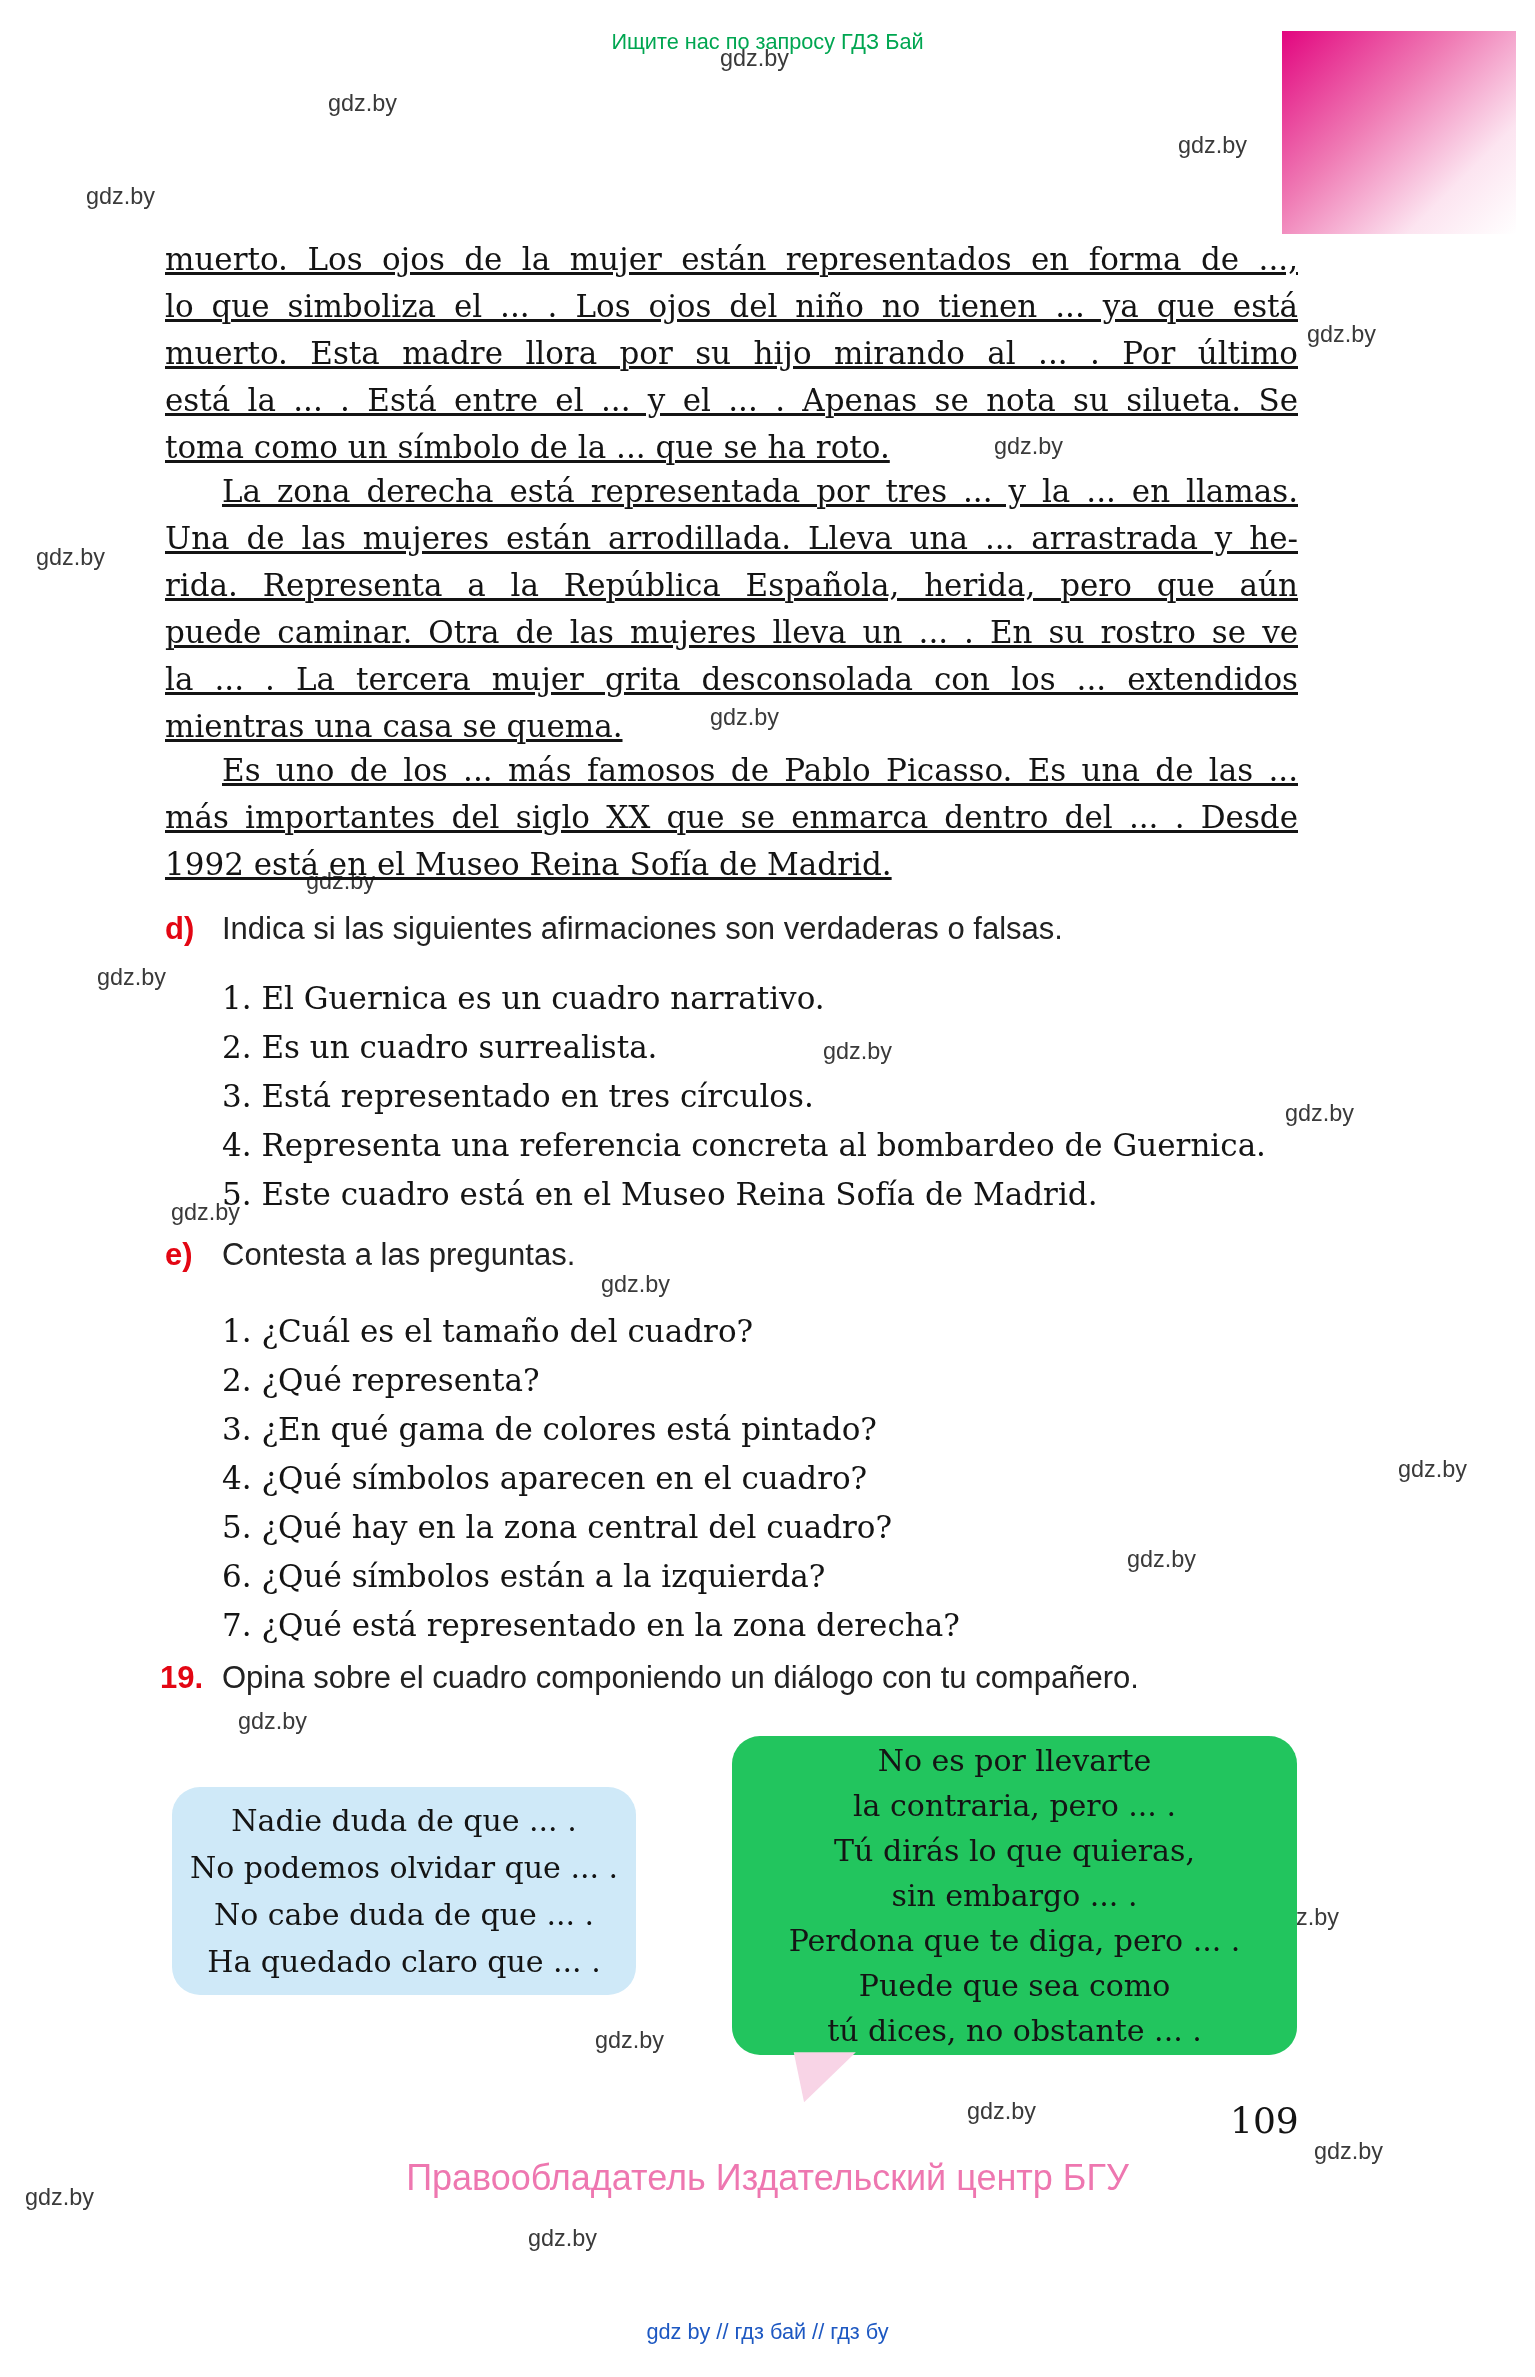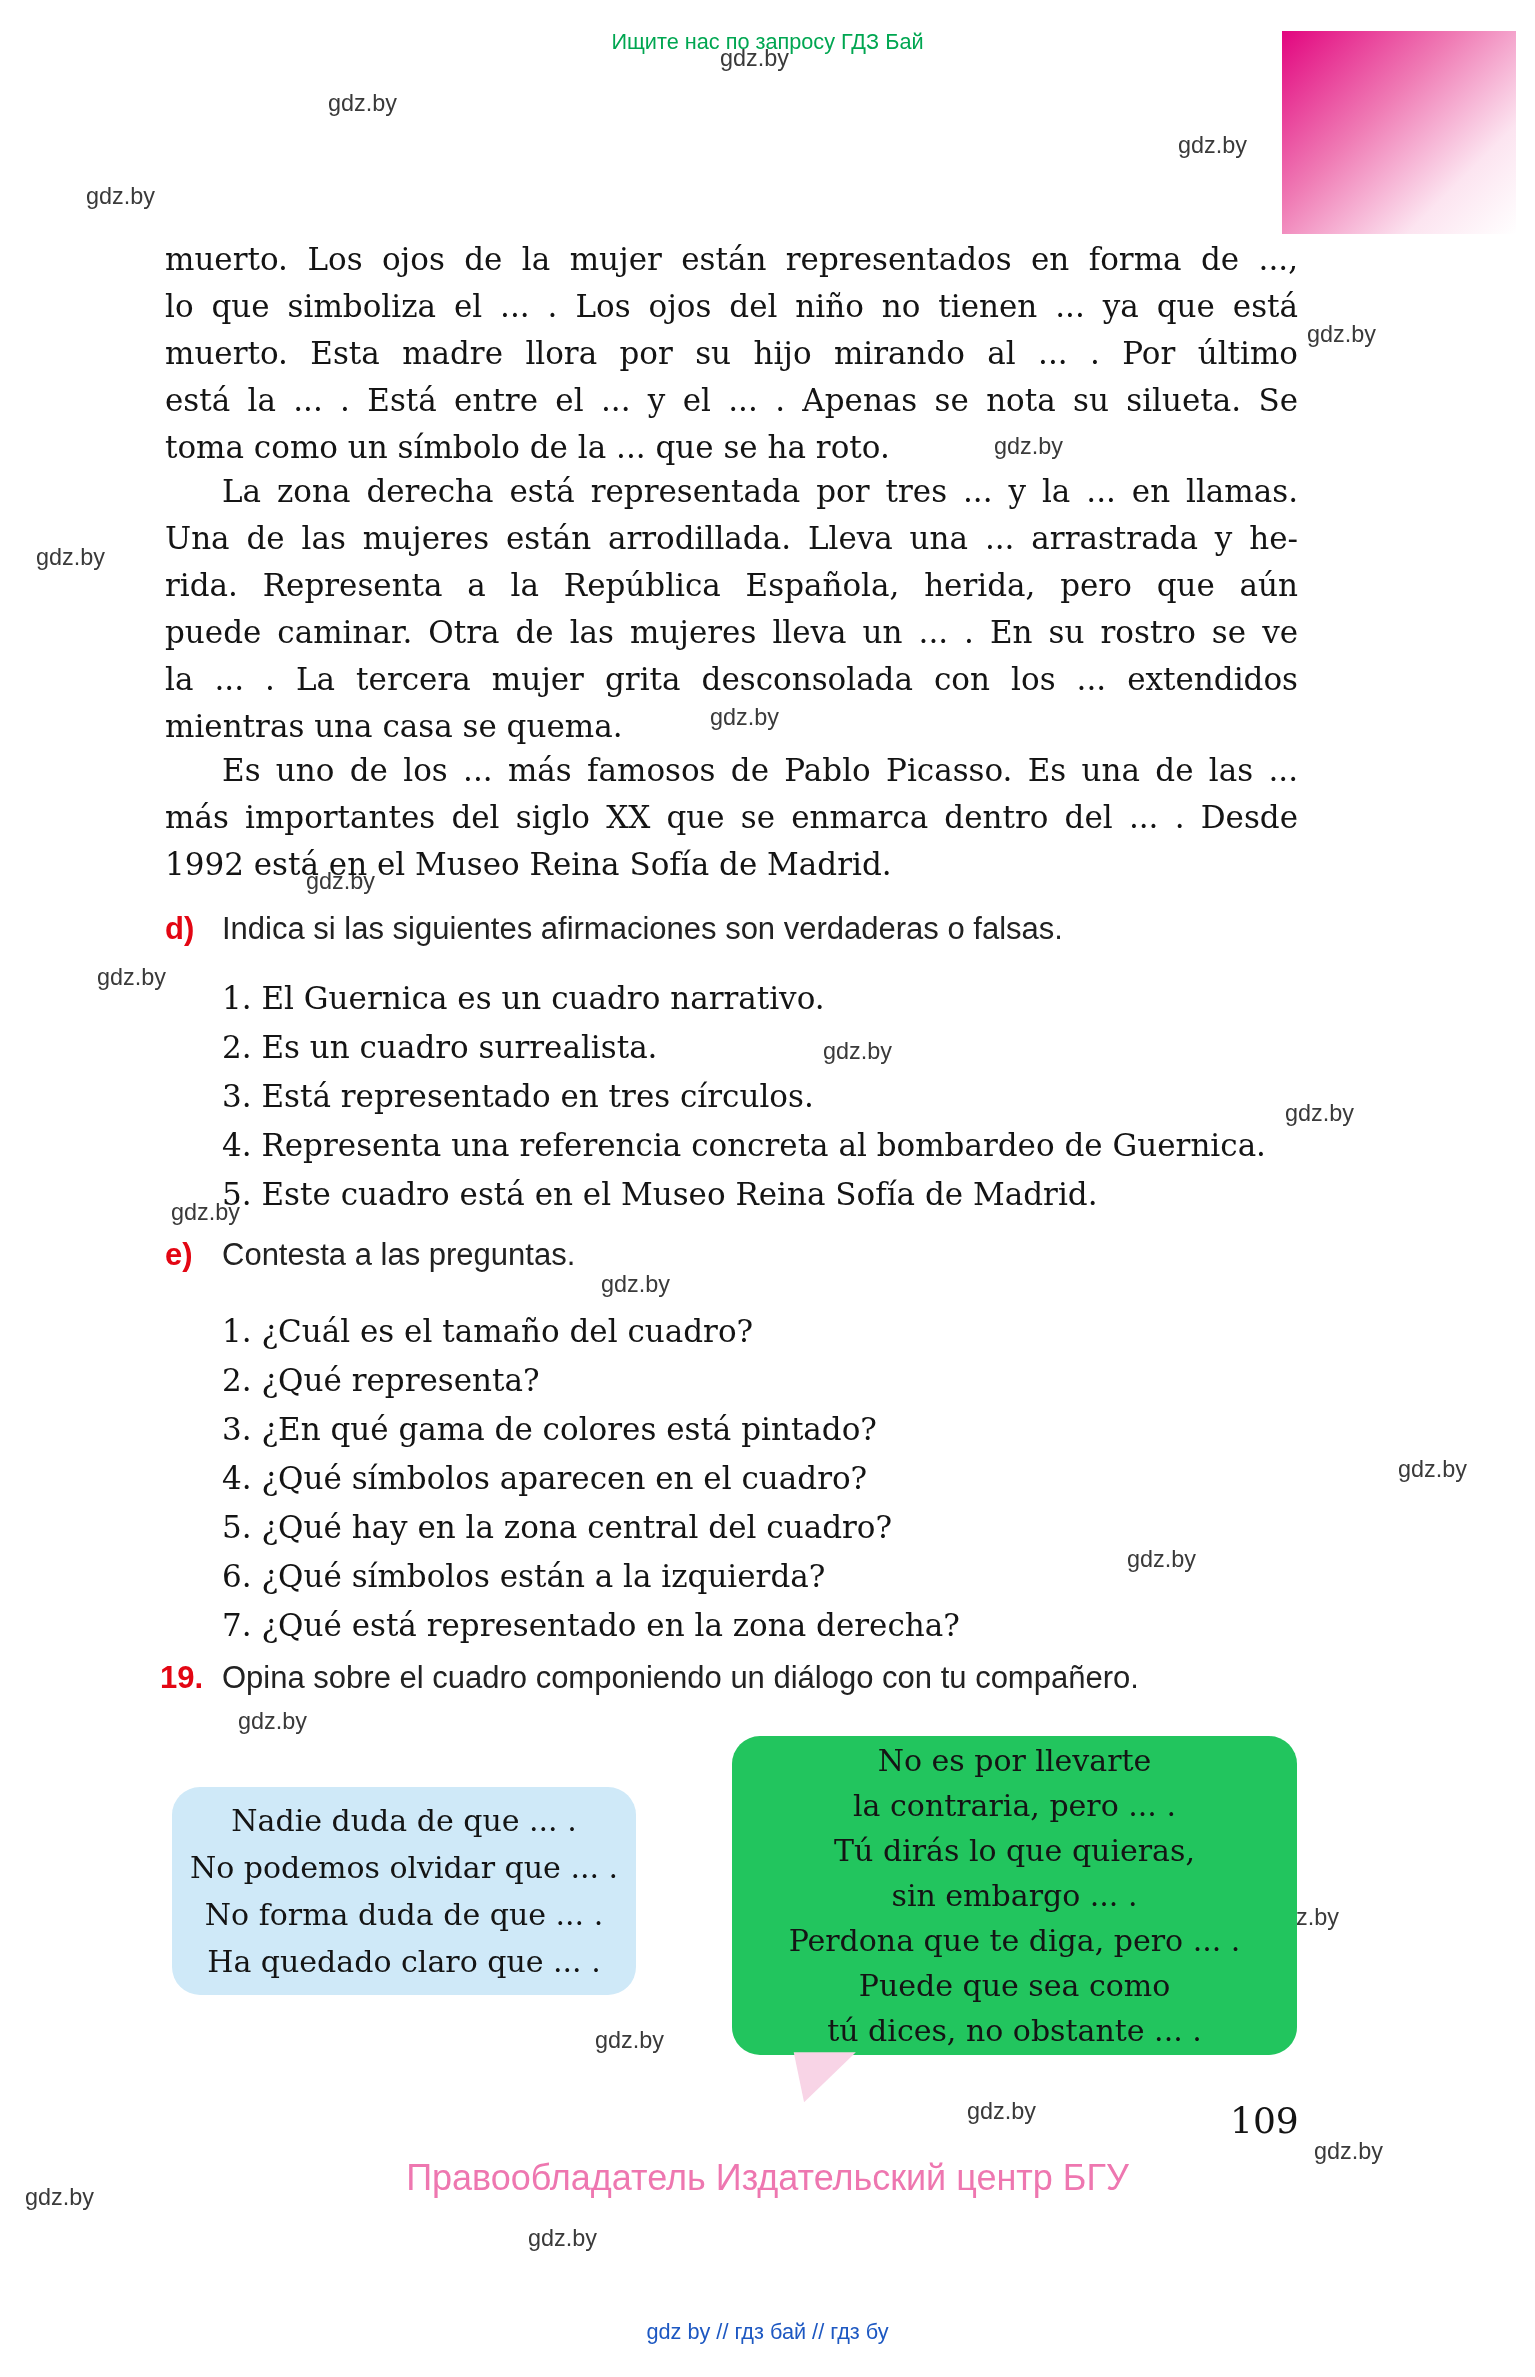--- a/index.html
+++ b/index.html
@@ -17,21 +17,21 @@
     background:linear-gradient(135deg, #e2067f 0%, #ef7ab4 40%, #fce4f0 75%, #ffffff 100%);
   }
   .wm {
     position:absolute; font-family:"Liberation Sans", sans-serif;
     font-size:23.4px; color:#3a3a3a; white-space:nowrap;
   }
   .para {
     position:absolute; left:165px; width:1133px;
     font-size:31px; line-height:47px;
   }
-  .para .ln { text-align:justify; text-align-last:justify; }
+  .para .ln { text-align:justify; text-align-last:justify;text-decoration:underline; }
   .para .ln.last { text-align-last:left; }
   .para .ln.ind { text-indent:57px; }
   .task {
     position:absolute; left:165px; width:1213px;
     font-family:"Liberation Sans", sans-serif; font-size:31px; color:#222222;
     line-height:42px;
   }
   .task .lbl { display:inline-block; width:57px; color:#e30613; font-weight:bold; }
   .task.t16 { left:160px; }
   .task.t16 .lbl { width:62px; }
@@ -141,21 +141,21 @@
     <div>7. ¿Qué está representado en la zona derecha?</div>
   </div>
 
   <div class="task t16" style="top:1657px">
     <span class="lbl">19.</span><span>Opina sobre el cuadro componiendo un diálogo con tu compañero.</span>
   </div>
 
   <div class="bubble blue">
     <div>Nadie duda de que ... .</div>
     <div>No podemos olvidar que ... .</div>
-    <div>No forma duda de que ... .</div>
+    <div>No cabe duda de que ... .</div>
     <div>Ha quedado claro que ... .</div>
   </div>
 
   <div class="bubble pink">
     <div>No es por llevarte</div>
     <div>la contraria, pero ... .</div>
     <div>Tú dirás lo que quieras,</div>
     <div>sin embargo ... .</div>
     <div>Perdona que te diga, pero ... .</div>
     <div>Puede que sea como</div>

